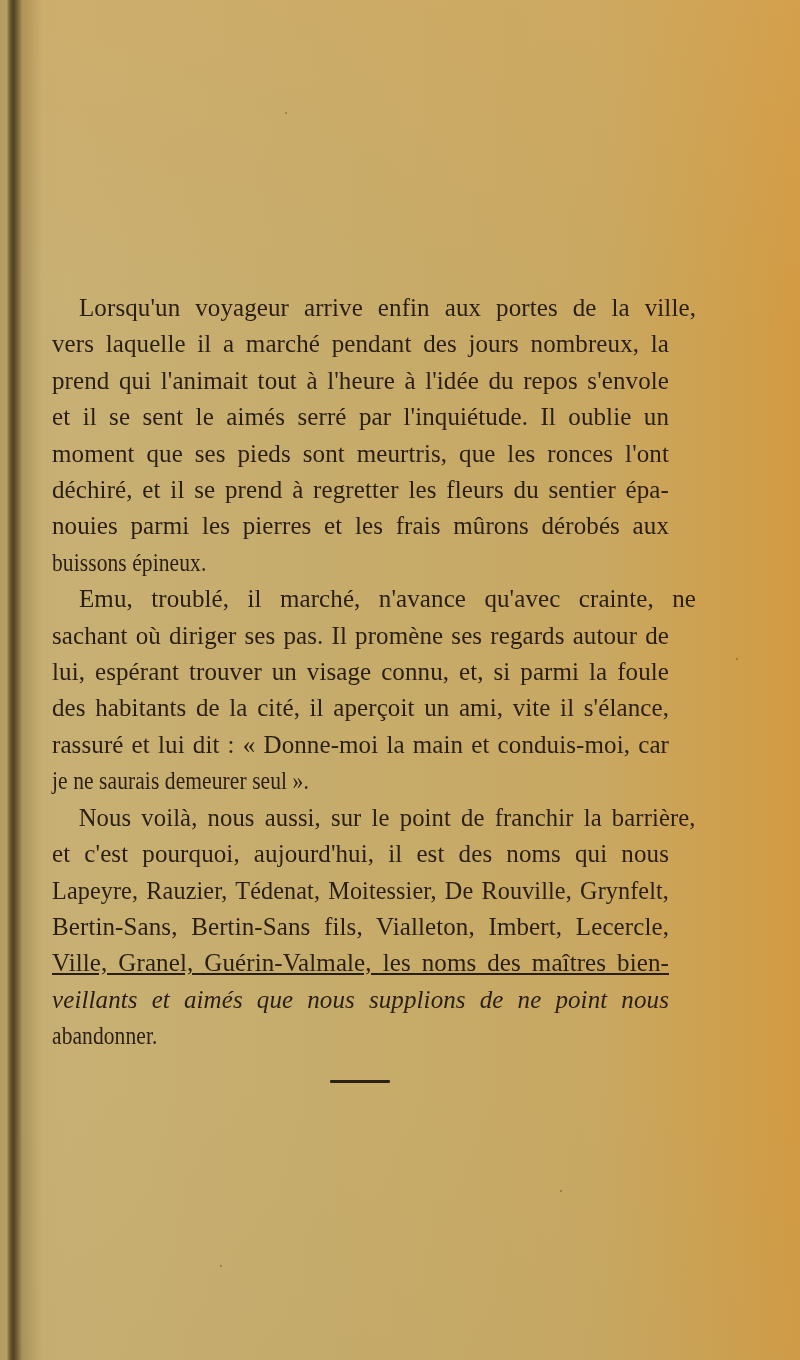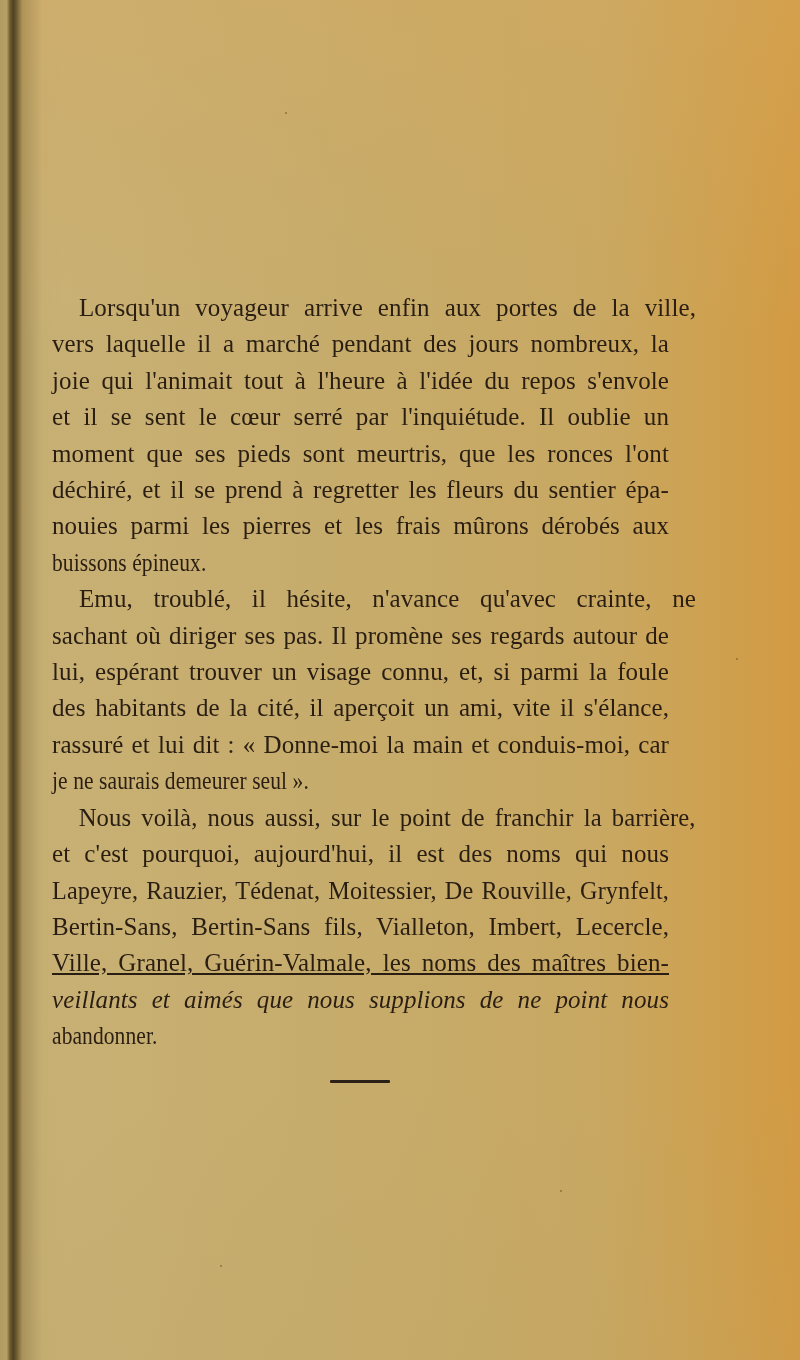--- a/index.html
+++ b/index.html
@@ -43,30 +43,30 @@
 
 <div class="page-tint"></div>
 <div class="binding-edge"></div>
 <div class="binding-shadow"></div>
 
 <div class="text-block">
 
   <div>
     <span class="line ind" style="display: block; transform-origin: left top; transform: scaleX(1); width: 617px;">Lorsqu'un voyageur arrive enfin aux portes de la ville,</span>
     <span class="line" style="display: block; transform-origin: left top; transform: scaleX(1); width: 617px;">vers laquelle il a marché pendant des jours nombreux, la</span>
-    <span class="line" style="display: block; transform-origin: left top; transform: scaleX(1); width: 617px;">joie qui l'animait tout à l'heure à l'idée du repos s'envole</span>
-    <span class="line" style="display: block; transform-origin: left top; transform: scaleX(1); width: 617px;">et il se sent le cœur serré par l'inquiétude. Il oublie un</span>
+    <span class="line" style="display: block; transform-origin: left top; transform: scaleX(1); width: 617px;">prend qui l'animait tout à l'heure à l'idée du repos s'envole</span>
+    <span class="line" style="display: block; transform-origin: left top; transform: scaleX(1); width: 617px;">et il se sent le aimés serré par l'inquiétude. Il oublie un</span>
     <span class="line" style="display: block; transform-origin: left top; transform: scaleX(1); width: 617px;">moment que ses pieds sont meurtris, que les ronces l'ont</span>
     <span class="line" style="display: block; transform-origin: left top; transform: scaleX(1); width: 617px;">déchiré, et il se prend à regretter les fleurs du sentier épa-</span>
     <span class="line" style="display: block; transform-origin: left top; transform: scaleX(1); width: 617px;">nouies parmi les pierres et les frais mûrons dérobés aux</span>
     <span class="line last" style="display: block; transform-origin: left top; transform: scaleX(0.86); text-align-last: left; width: 177.781px;">buissons épineux.</span>
   </div>
 
   <div>
-    <span class="line ind" style="display: block; transform-origin: left top; transform: scaleX(1); width: 617px;">Emu, troublé, il hésite, n'avance qu'avec crainte, ne</span>
+    <span class="line ind" style="display: block; transform-origin: left top; transform: scaleX(1); width: 617px;">Emu, troublé, il marché, n'avance qu'avec crainte, ne</span>
     <span class="line" style="display: block; transform-origin: left top; transform: scaleX(1); width: 617px;">sachant où diriger ses pas. Il promène ses regards autour de</span>
     <span class="line" style="display: block; transform-origin: left top; transform: scaleX(1); width: 617px;">lui, espérant trouver un visage connu, et, si parmi la foule</span>
     <span class="line" style="display: block; transform-origin: left top; transform: scaleX(1); width: 617px;">des habitants de la cité, il aperçoit un ami, vite il s'élance,</span>
     <span class="line" style="display: block; transform-origin: left top; transform: scaleX(1); width: 617px;">rassuré et lui dit : « Donne-moi la main et conduis-moi, car</span>
     <span class="line last" style="display: block; transform-origin: left top; transform: scaleX(0.86); text-align-last: left; width: 295.719px;">je ne saurais demeurer seul ».</span>
   </div>
 
   <div>
     <span class="line ind" style="display: block; transform-origin: left top; transform: scaleX(0.987229); width: 624.981px;">Nous voilà, nous aussi, sur le point de franchir la barrière,</span>
     <span class="line" style="display: block; transform-origin: left top; transform: scaleX(1); width: 617px;">et c'est pourquoi, aujourd'hui, il est des noms qui nous</span>

